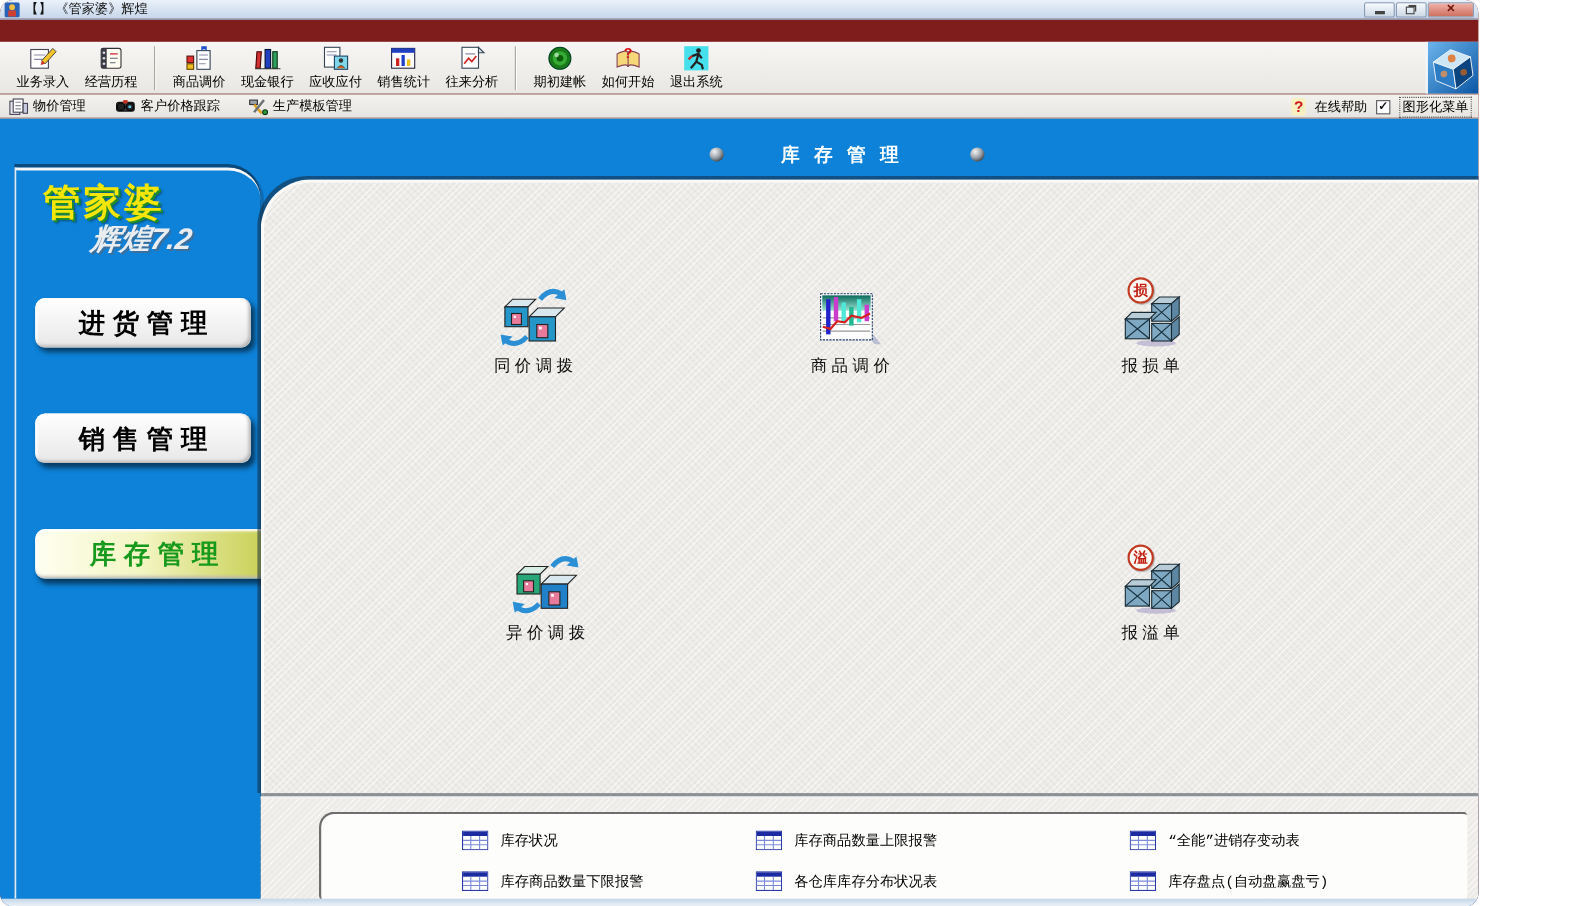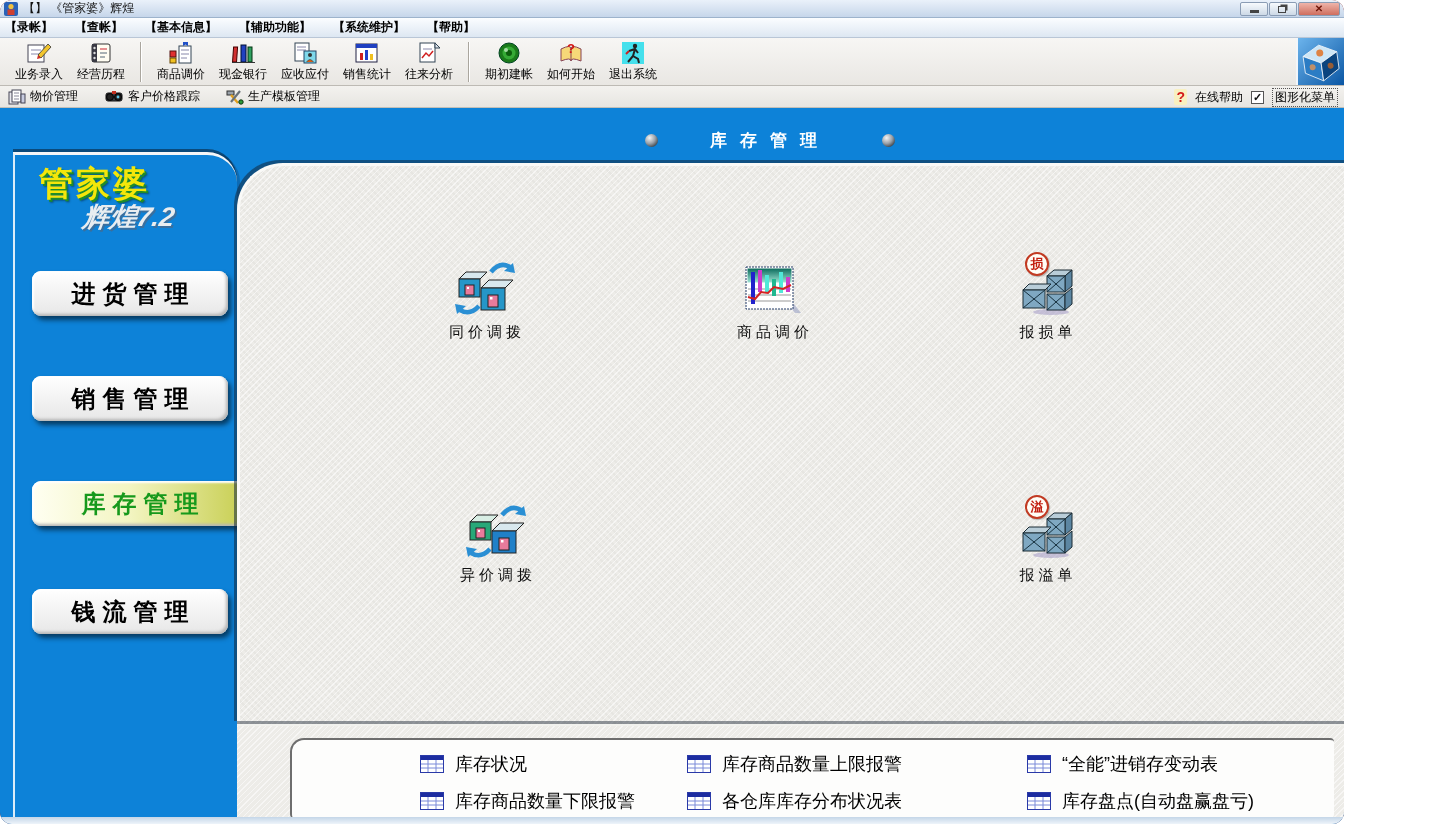--- a/index.html
+++ b/index.html
@@ -84,21 +84,21 @@
     box-shadow:1px 1px 1px rgba(0,0,0,.25); }
 
   .bottom-band { position:absolute; left:237px; right:0; top:616px; height:95px;
     background:#edece8;
     background-image:repeating-linear-gradient(135deg, rgba(255,255,255,.55) 0 1px, rgba(0,0,0,0) 1px 4px);
     border-top:2px solid #f2f2ee; box-shadow:0 -3px 0 rgba(60,70,80,.55); }
   .bottom-panel { position:absolute; left:53px; right:10px; top:12px; height:80px;
     background:#fdfdfc; border-top:2px solid #6e6e6e; border-left:2px solid #6e6e6e;
     border-radius:14px 4px 4px 4px; }
   .report { position:absolute; height:22px; display:flex; align-items:center; gap:11px; cursor:default; }
-  .report .rlabel { font-size:18px; color:#000; white-space:nowrap; }
+  .report .rlabel { font-size:13px; color:#000; white-space:nowrap;font-family:Liberation Mono, monospace; }
 
   .bottom-edge { position:absolute; left:0; right:0; bottom:0; height:7px;
     background:linear-gradient(#c4d6e8,#eef4fa); }
 
   svg { display:block; }
 </style>
 </head>
 <body>
 
 <div class="screen">
@@ -116,28 +116,20 @@
         </div>
       <div class="winbtn">
           <span class="g-restore"></span>
         </div>
       <div class="winbtn close">
           <span class="g-close">✕</span>
         </div>
     </div>
   </div>
 
-  <div class="menubar">
-    <span class="mitem">【录帐】</span>
-    <span class="mitem">【查帐】</span>
-    <span class="mitem">【基本信息】</span>
-    <span class="mitem">【辅助功能】</span>
-    <span class="mitem">【系统维护】</span>
-    <span class="mitem">【帮助】</span>
-  </div>
 
   <div class="toolbar">
     <div class="tbtn">
       <svg width="26" height="24" viewBox="0 0 26 24">
         <rect x="2" y="4" width="16" height="17" fill="#fff" stroke="#445"></rect>
         <line x1="5" y1="9" x2="15" y2="9" stroke="#88a"></line>
           <line x1="5" y1="13" x2="15" y2="13" stroke="#88a"></line>
         <polygon points="12,14 22,3 25,6 15,17" fill="#f2c52e" stroke="#333" stroke-width="0.8"></polygon>
         <polygon points="12,14 15,17 11,18" fill="#d03020"></polygon>
       </svg>
@@ -293,21 +285,20 @@
       <span class="page-title">库存管理</span>
       <span class="sphere"></span>
     </div>
 
     <div class="side-tab">
       <div class="logo1">管家婆</div>
       <div class="logo2">辉煌7.2</div>
       <div class="sbtn" style="top:116px">进货管理</div>
       <div class="sbtn" style="top:221px">销售管理</div>
       <div class="sbtn active" style="top:326px">库存管理</div>
-      <div class="sbtn" style="top:434px">钱流管理</div>
     </div>
 
     <div class="content">
 
       <div class="module" style="left:160px; top:92px">
         <div class="micon">
           <svg width="60" height="56" viewBox="0 0 60 56">
             <path d="M36 12 Q45 1 55 7" stroke="#2a8fd4" stroke-width="4.5" fill="none"></path>
             <polygon points="58,3 60,13 49,11" fill="#2a8fd4"></polygon>
             <g stroke="#222" stroke-width="1">

